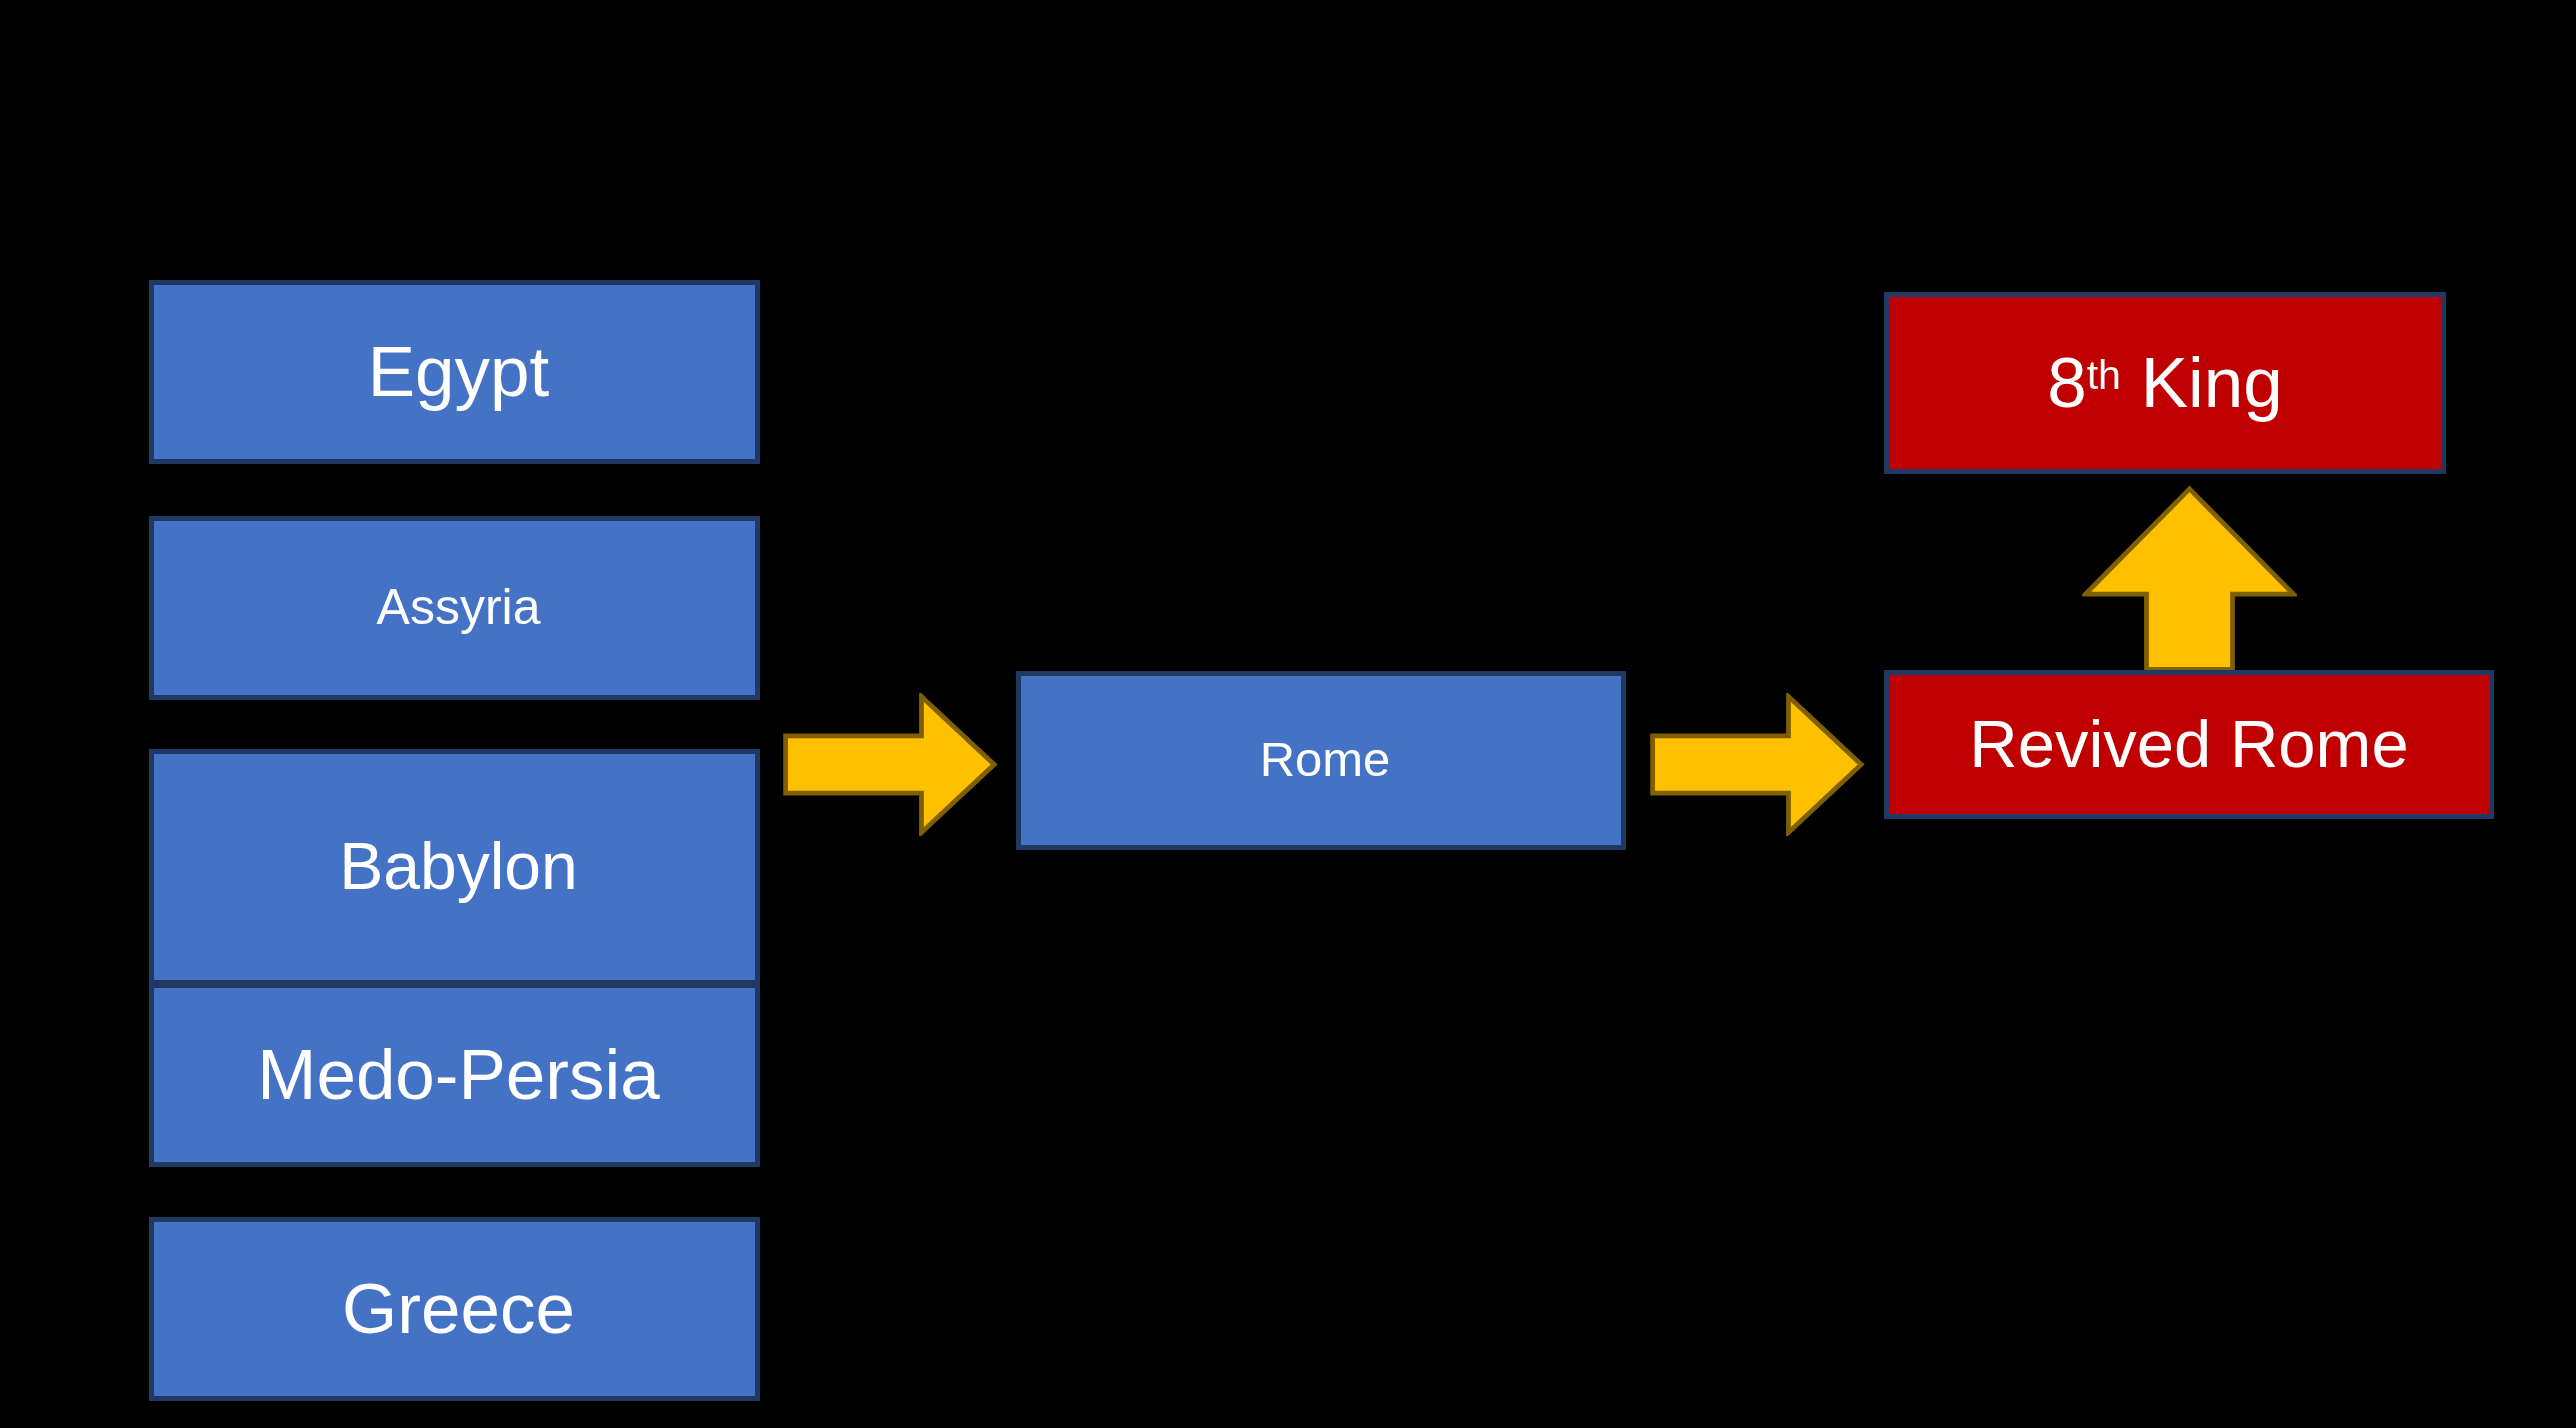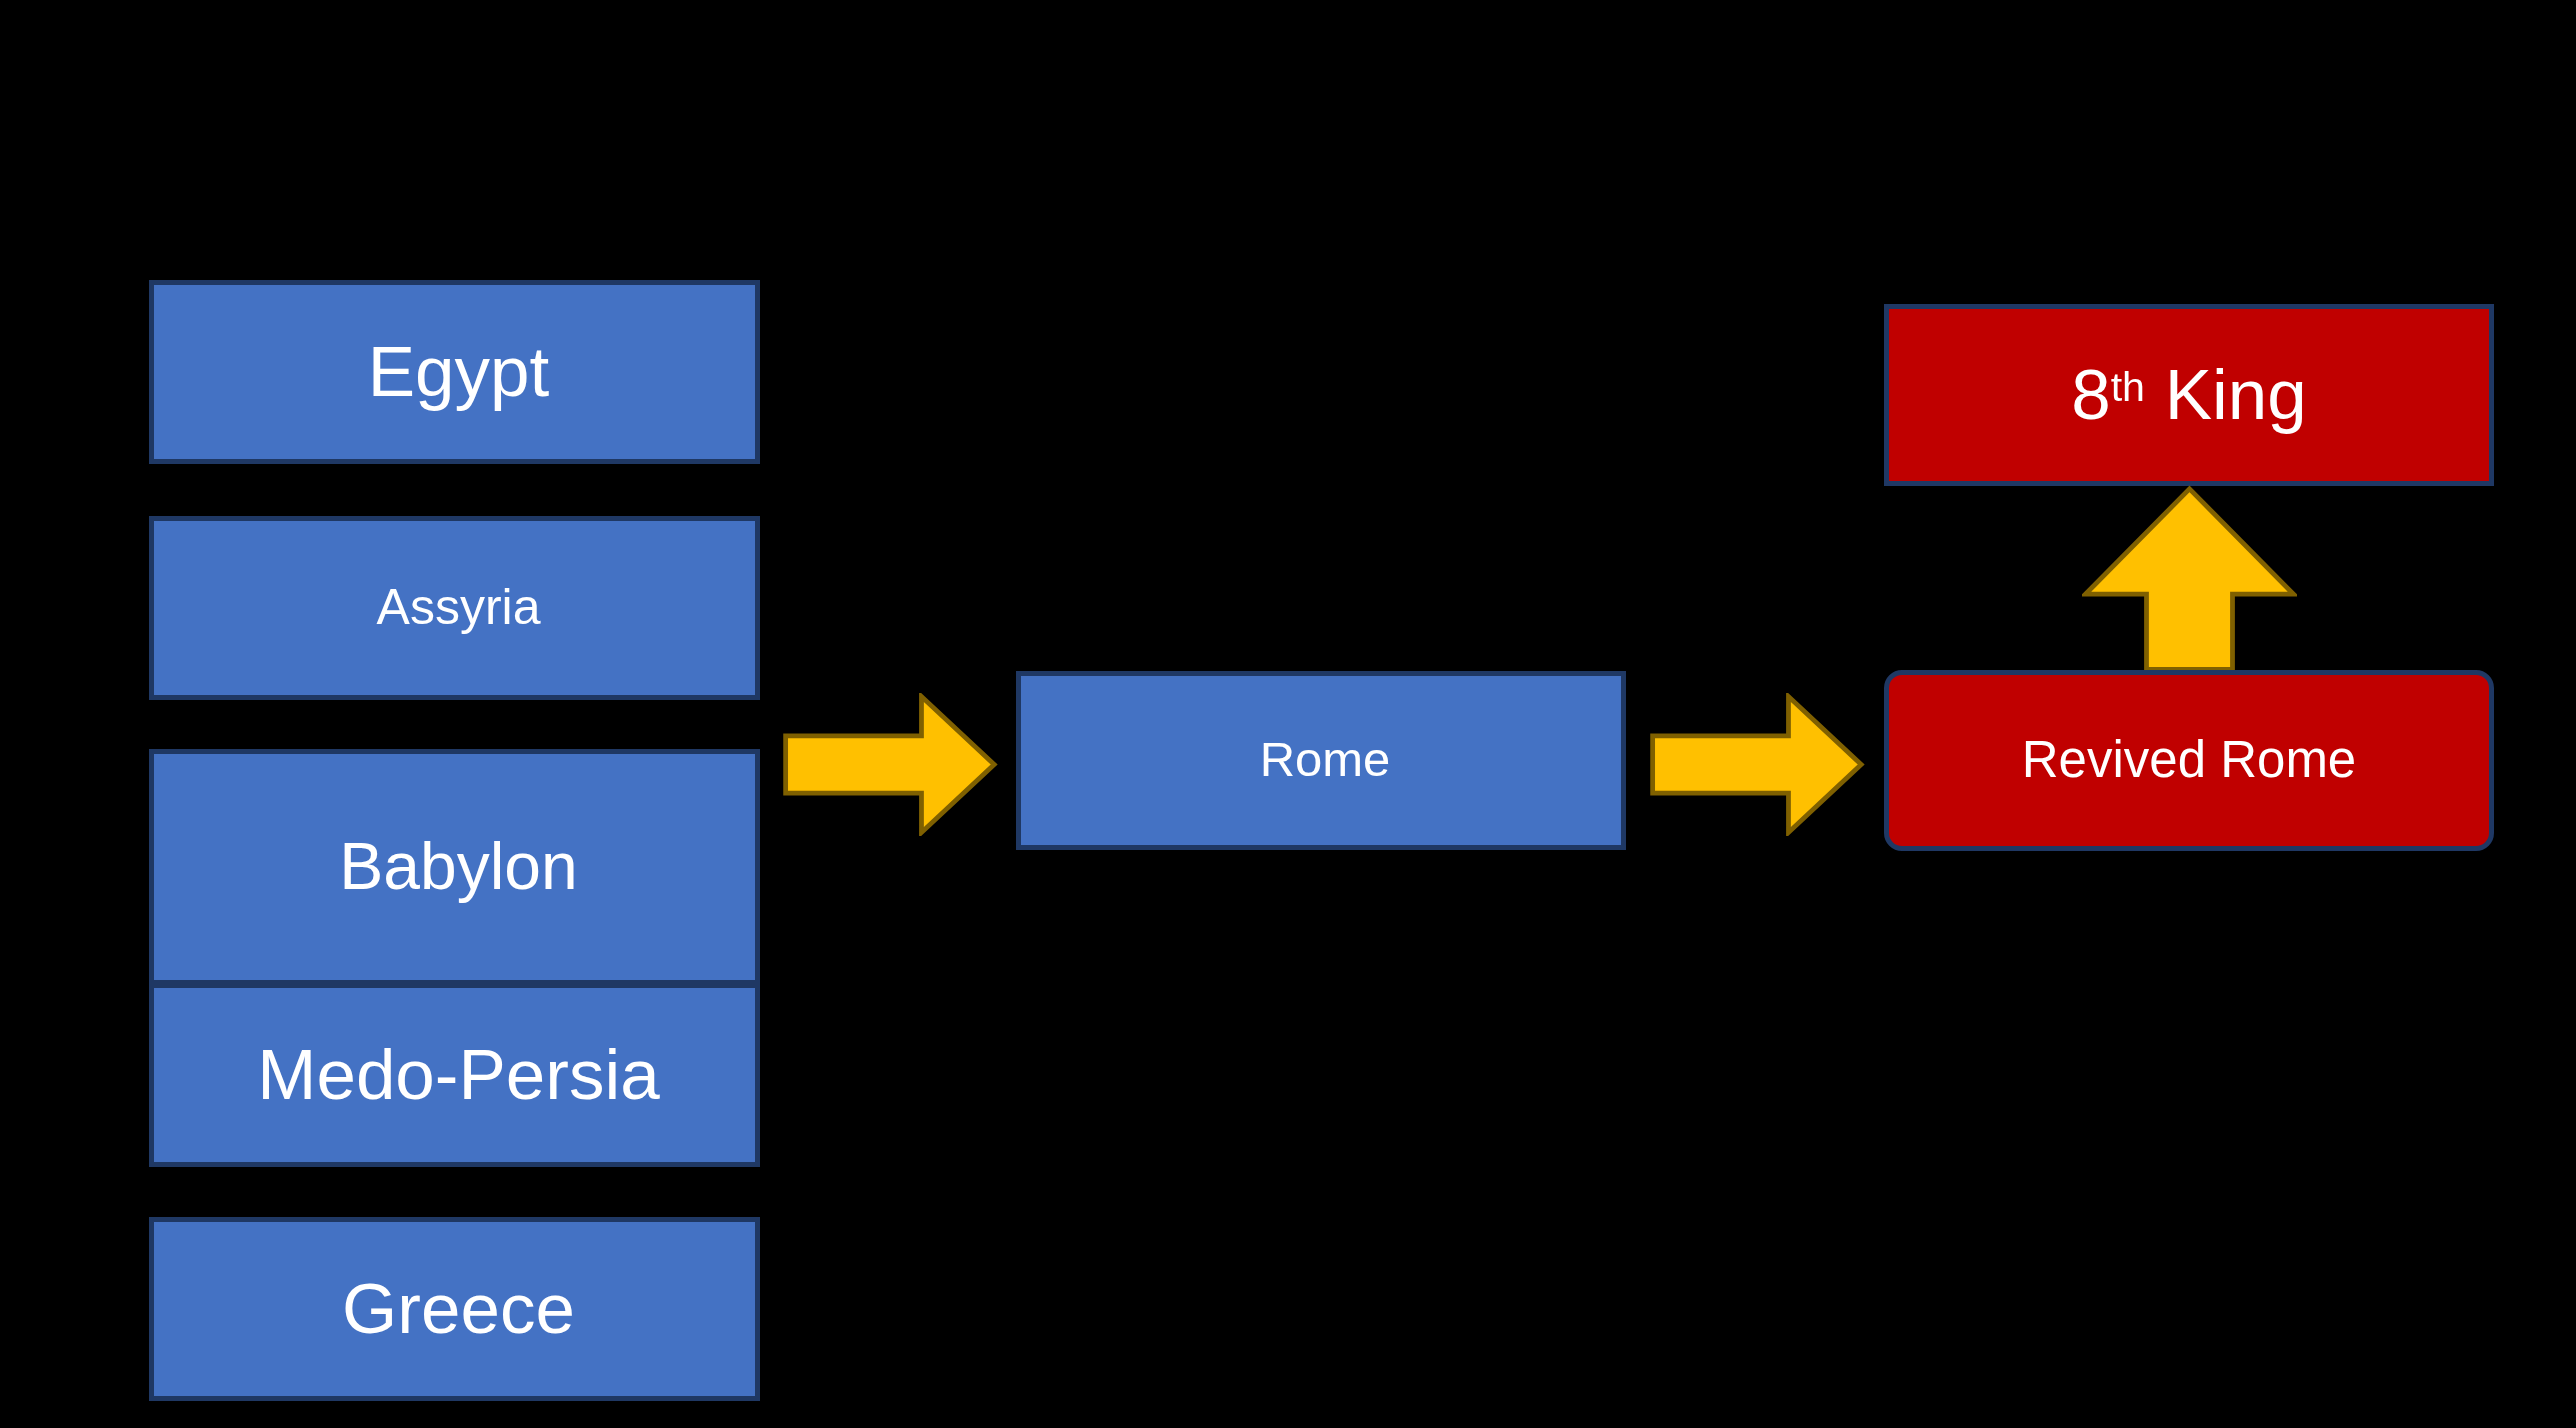--- a/index.html
+++ b/index.html
@@ -87,28 +87,28 @@
   </svg>
 
   <div class="node blue" style="left:1016px; top:671px; width:610px; height:179px; font-size:49px;">
     <span class="label">Rome</span>
   </div>
 
   <svg class="arrow" style="left:1650px; top:693px;" width="215" height="143" viewBox="0 0 360 240">
     <polygon points="4,72 232,72 232,6 354,120 232,234 232,168 4,168" fill="#FFC000" stroke="#7F6000" stroke-width="8" stroke-linejoin="miter"></polygon>
   </svg>
 
-  <div class="node red" style="left:1884px; top:304px; width:610px; height:182px; font-size:71px;">
+  <div class="node red" style="left:1884px; top:292px; width:562px; height:182px; font-size:71px;">
     <span class="label">
       <span>8</span><span class="ord">th</span><span> King</span>
     </span>
   </div>
 
   <svg class="arrow" style="left:2082px; top:485px;" width="215" height="187" viewBox="0 0 360 312">
     <polygon points="180,6 354,182 252,182 252,308 108,308 108,182 6,182" fill="#FFC000" stroke="#7F6000" stroke-width="8" stroke-linejoin="miter"></polygon>
   </svg>
 
-  <div class="node red" style="left:1884px; top:670px; width:610px; height:181px; font-size:51px;border-radius:18px;">
+  <div class="node red" style="left:1884px; top:670px; width:610px; height:149px; font-size:67px;">
     <span class="label">Revived Rome</span>
   </div>
 
 </div>
 
 
 </body></html>

